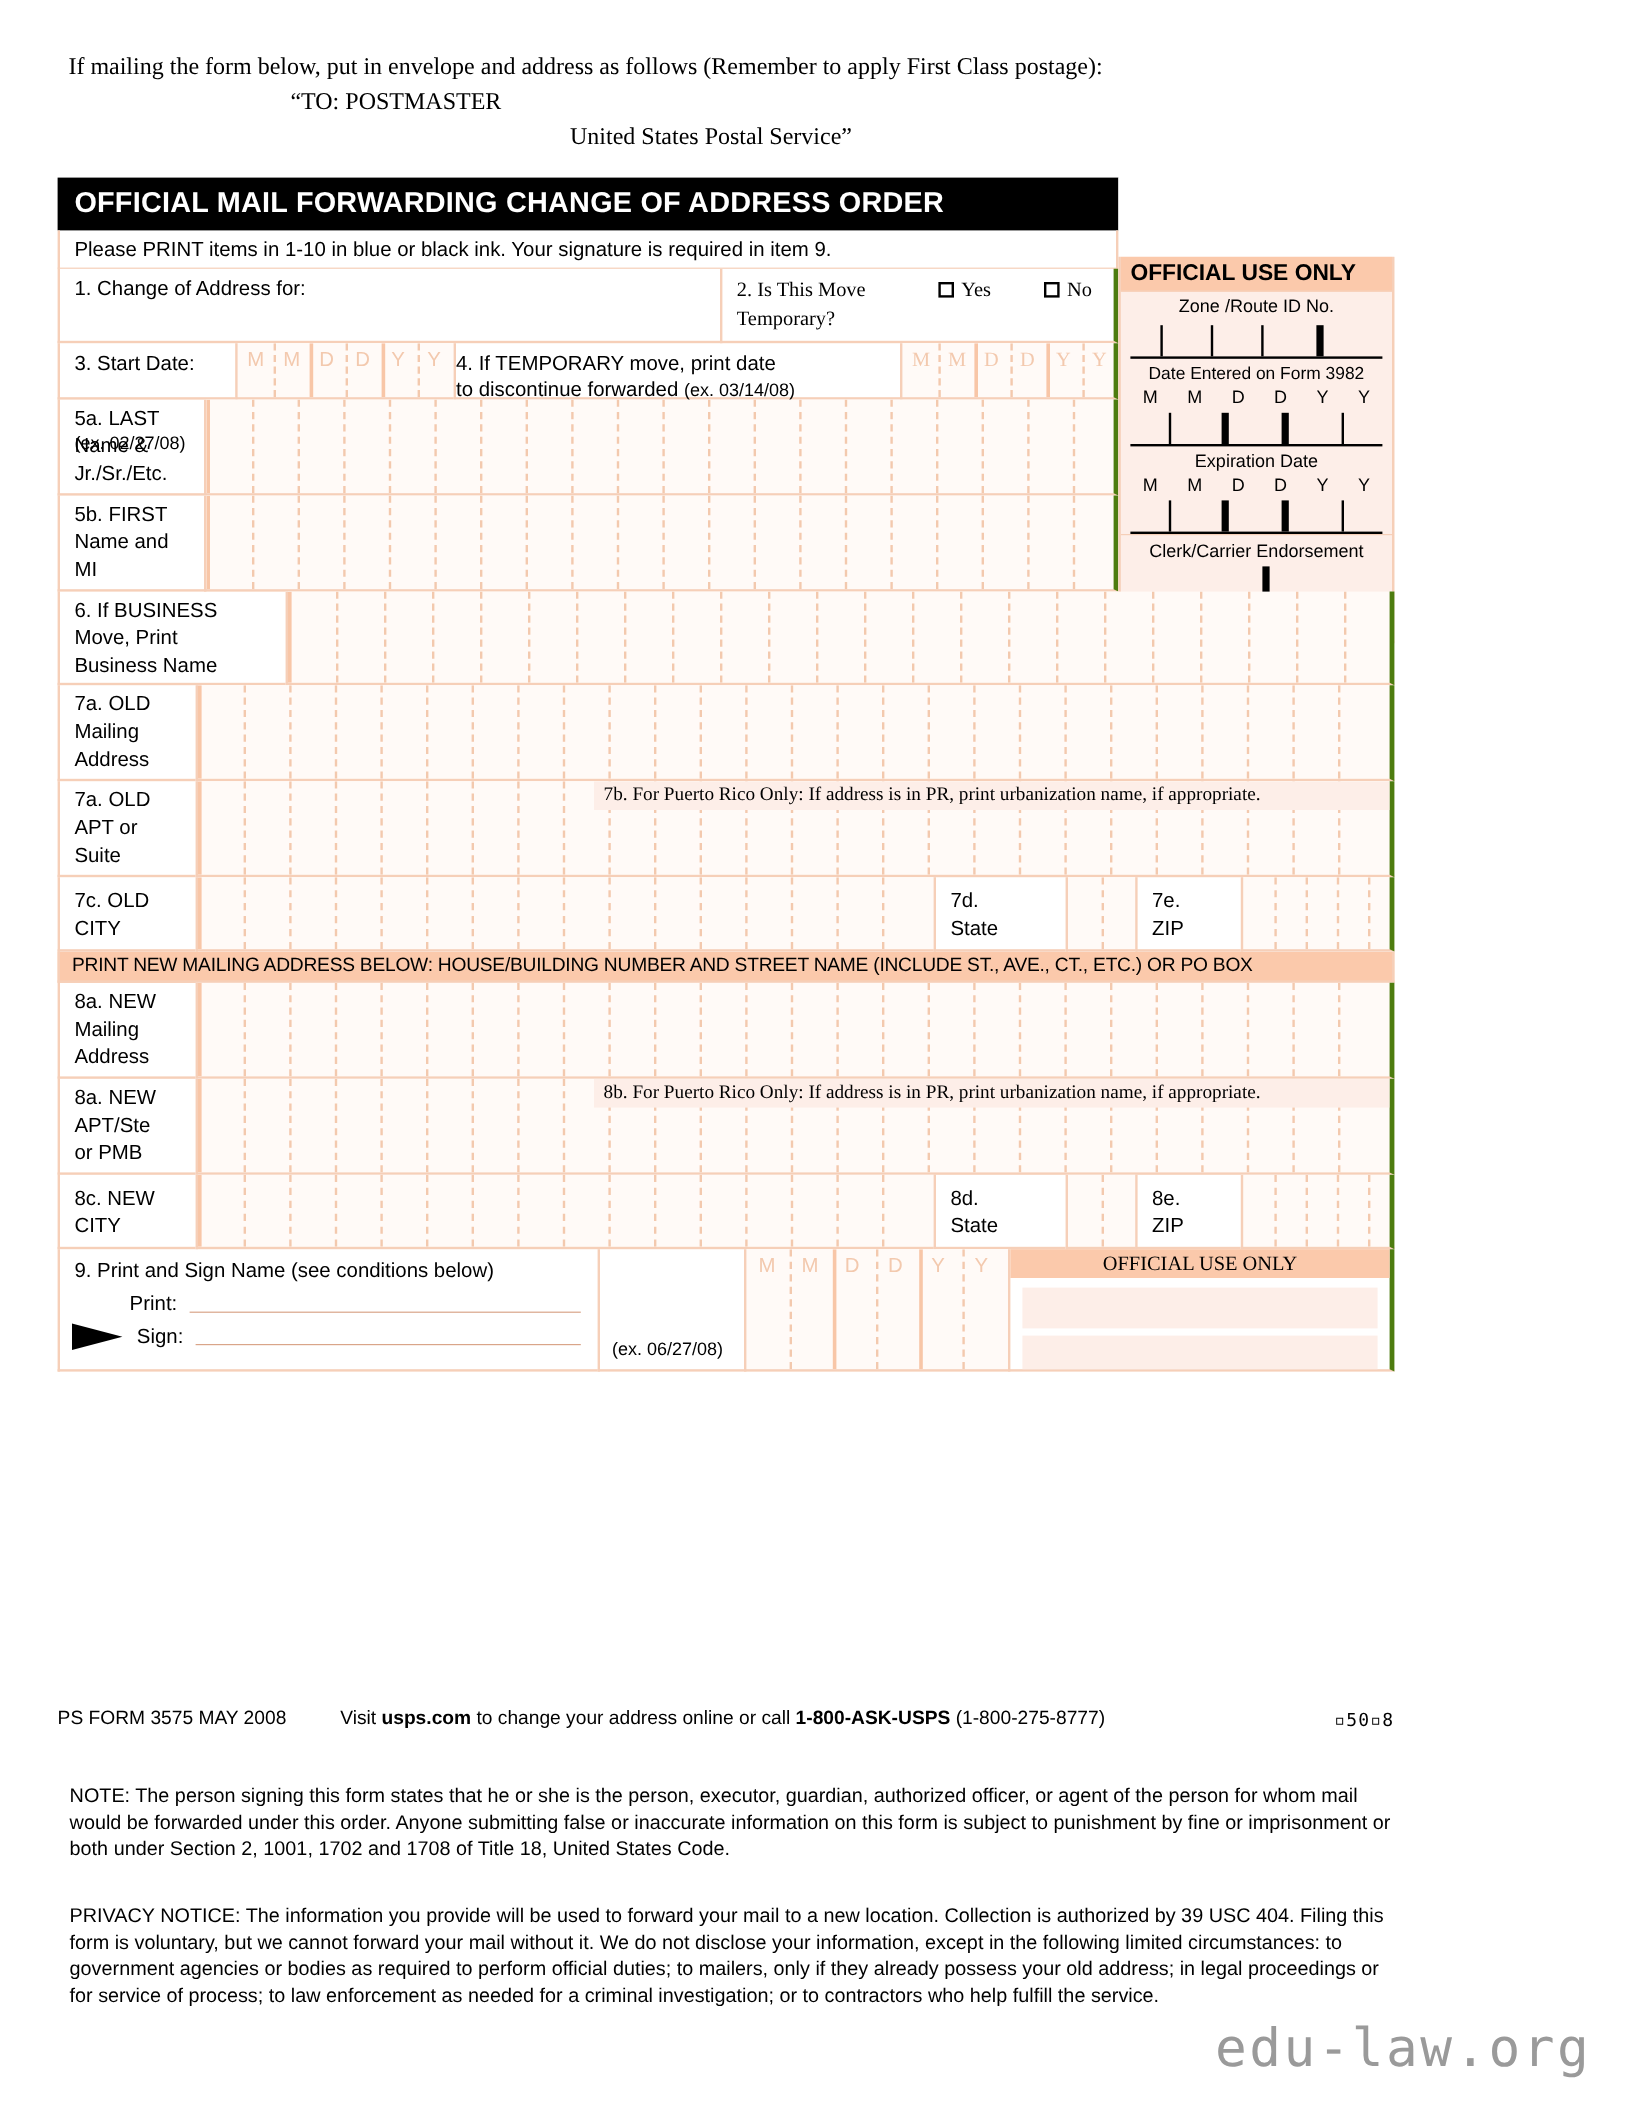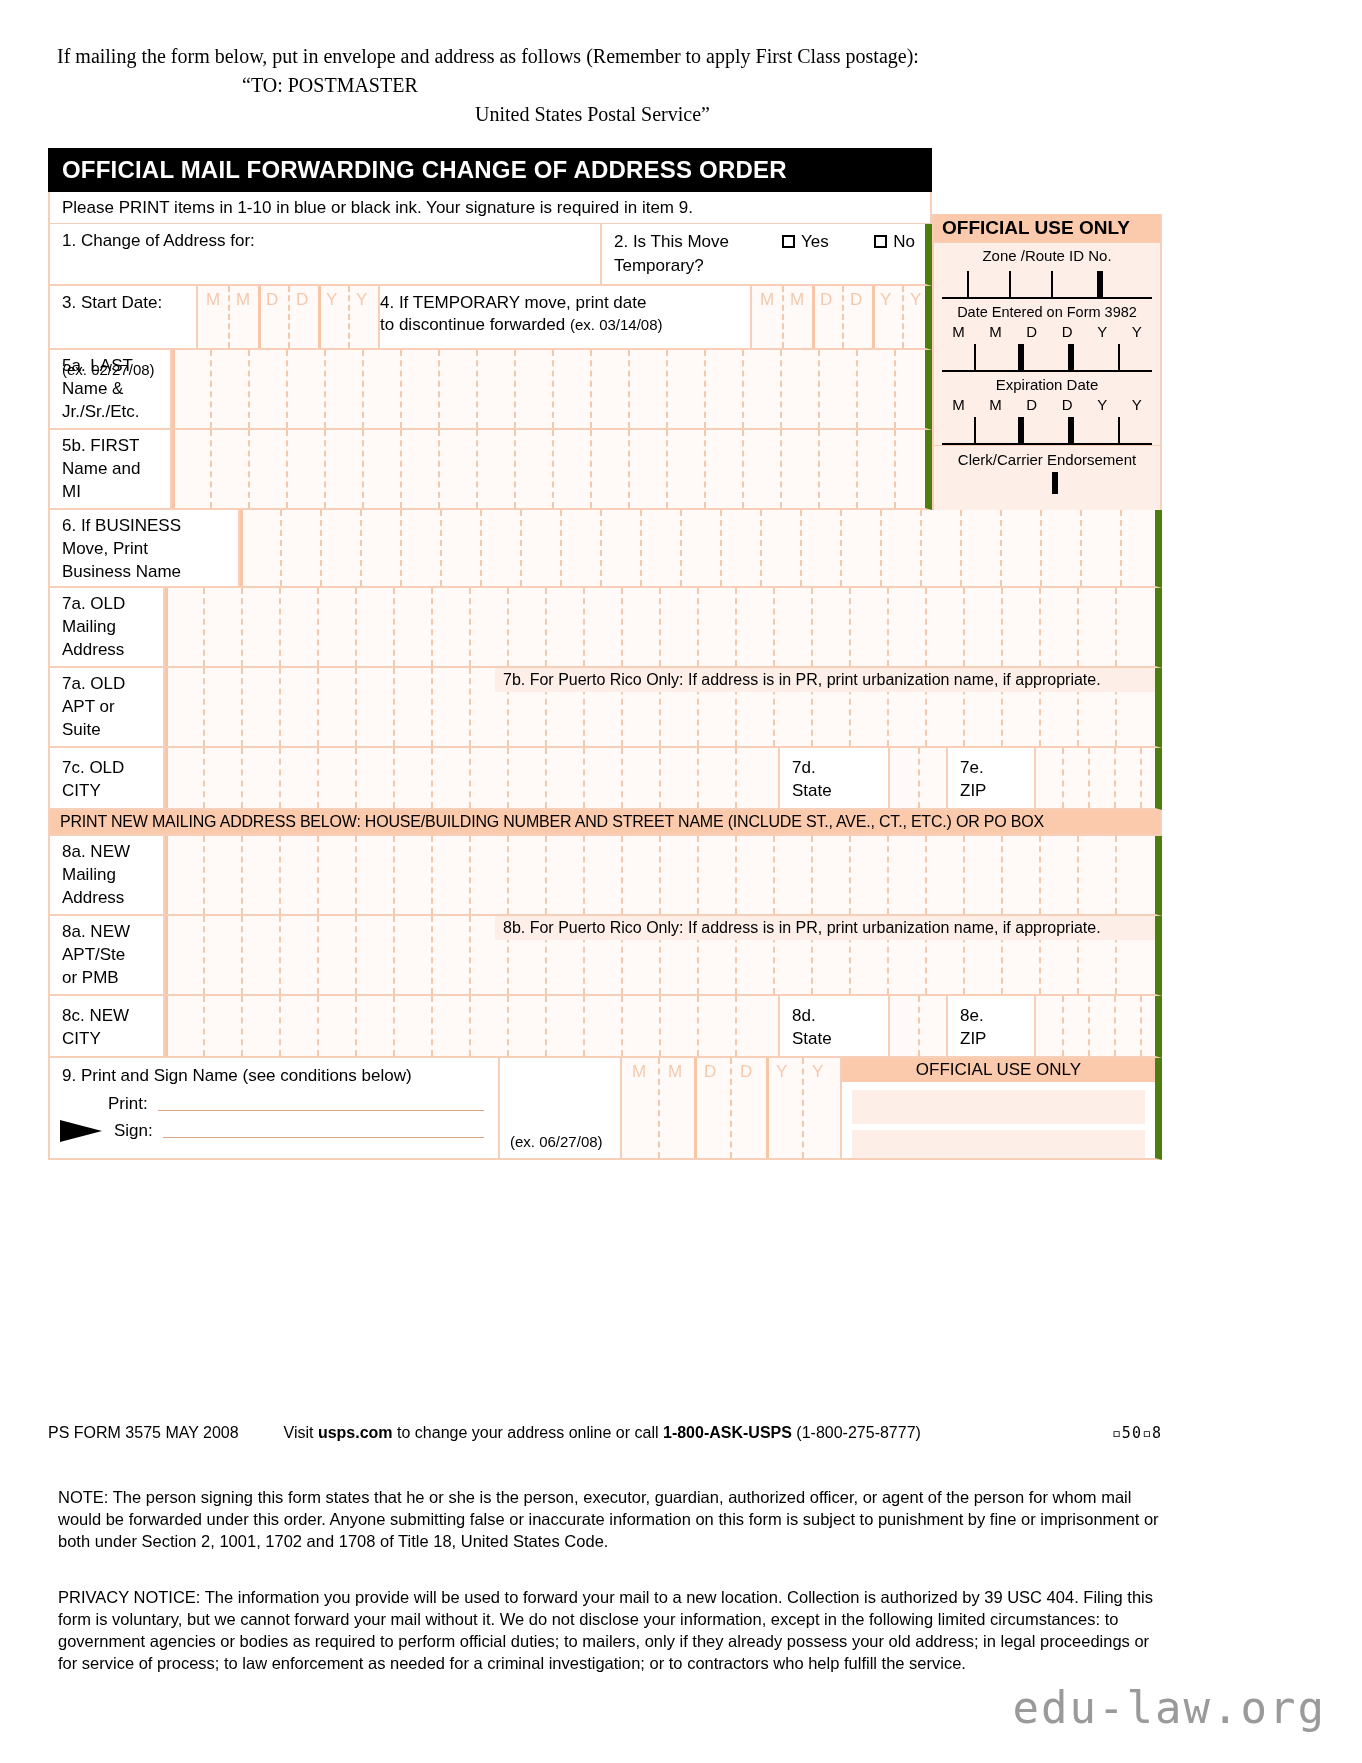--- a/index.html
+++ b/index.html
@@ -103,21 +103,21 @@
   .ouo-endorse-mark i {
     position:absolute; left:52%; top:2px; width:6px; height:22px; background:#000;
   }
 
   
   .cell {
     border-left:2px solid #f6cfb8;
     border-bottom:2px solid #f6cfb8;
     position:relative;
   }
-  .cell.last { border-right:7px solid #4d7c0f; }
+  .cell.last { border-right:4px solid #4d7c0f;font-family:Liberation Serif, serif; }
 
   .lbl { font-size:17px; padding:6px 0 4px 12px; line-height:22px; }
 
   .chk {
     display:inline-block; width:13px; height:13px;
     border:2px solid #000; margin-right:6px; vertical-align:-1px;
   }
 
   
   .comb {
@@ -217,21 +217,21 @@
             </div>
             <div style="padding:8px 0 0 0; font-size:17px;">
               <span><span class="chk"></span></span><span>Yes</span>
               <span style="display:inline-block;width:36px;"></span>
               <span><span class="chk"></span></span><span>No</span>
             </div>
           </div>
         </div>
       </div>
 
-      <div class="row" style="height:64px;">
+      <div class="row" style="height:47px;">
         <div class="cell" style="width:148px;">
           <div style="padding:6px 0 0 12px;font-size:17px;line-height:21px;">
             <div>3. Start Date:</div>
             <div style="font-size:15px;margin-top:46px;">(ex. 02/27/08)</div>
           </div>
         </div>
         <div class="cell comb" style="width:182px;">
           <span class="t" style="left:30px;"></span>
             <span class="solid" style="left:60px;"></span>
           <span class="t" style="left:90px;"></span>

